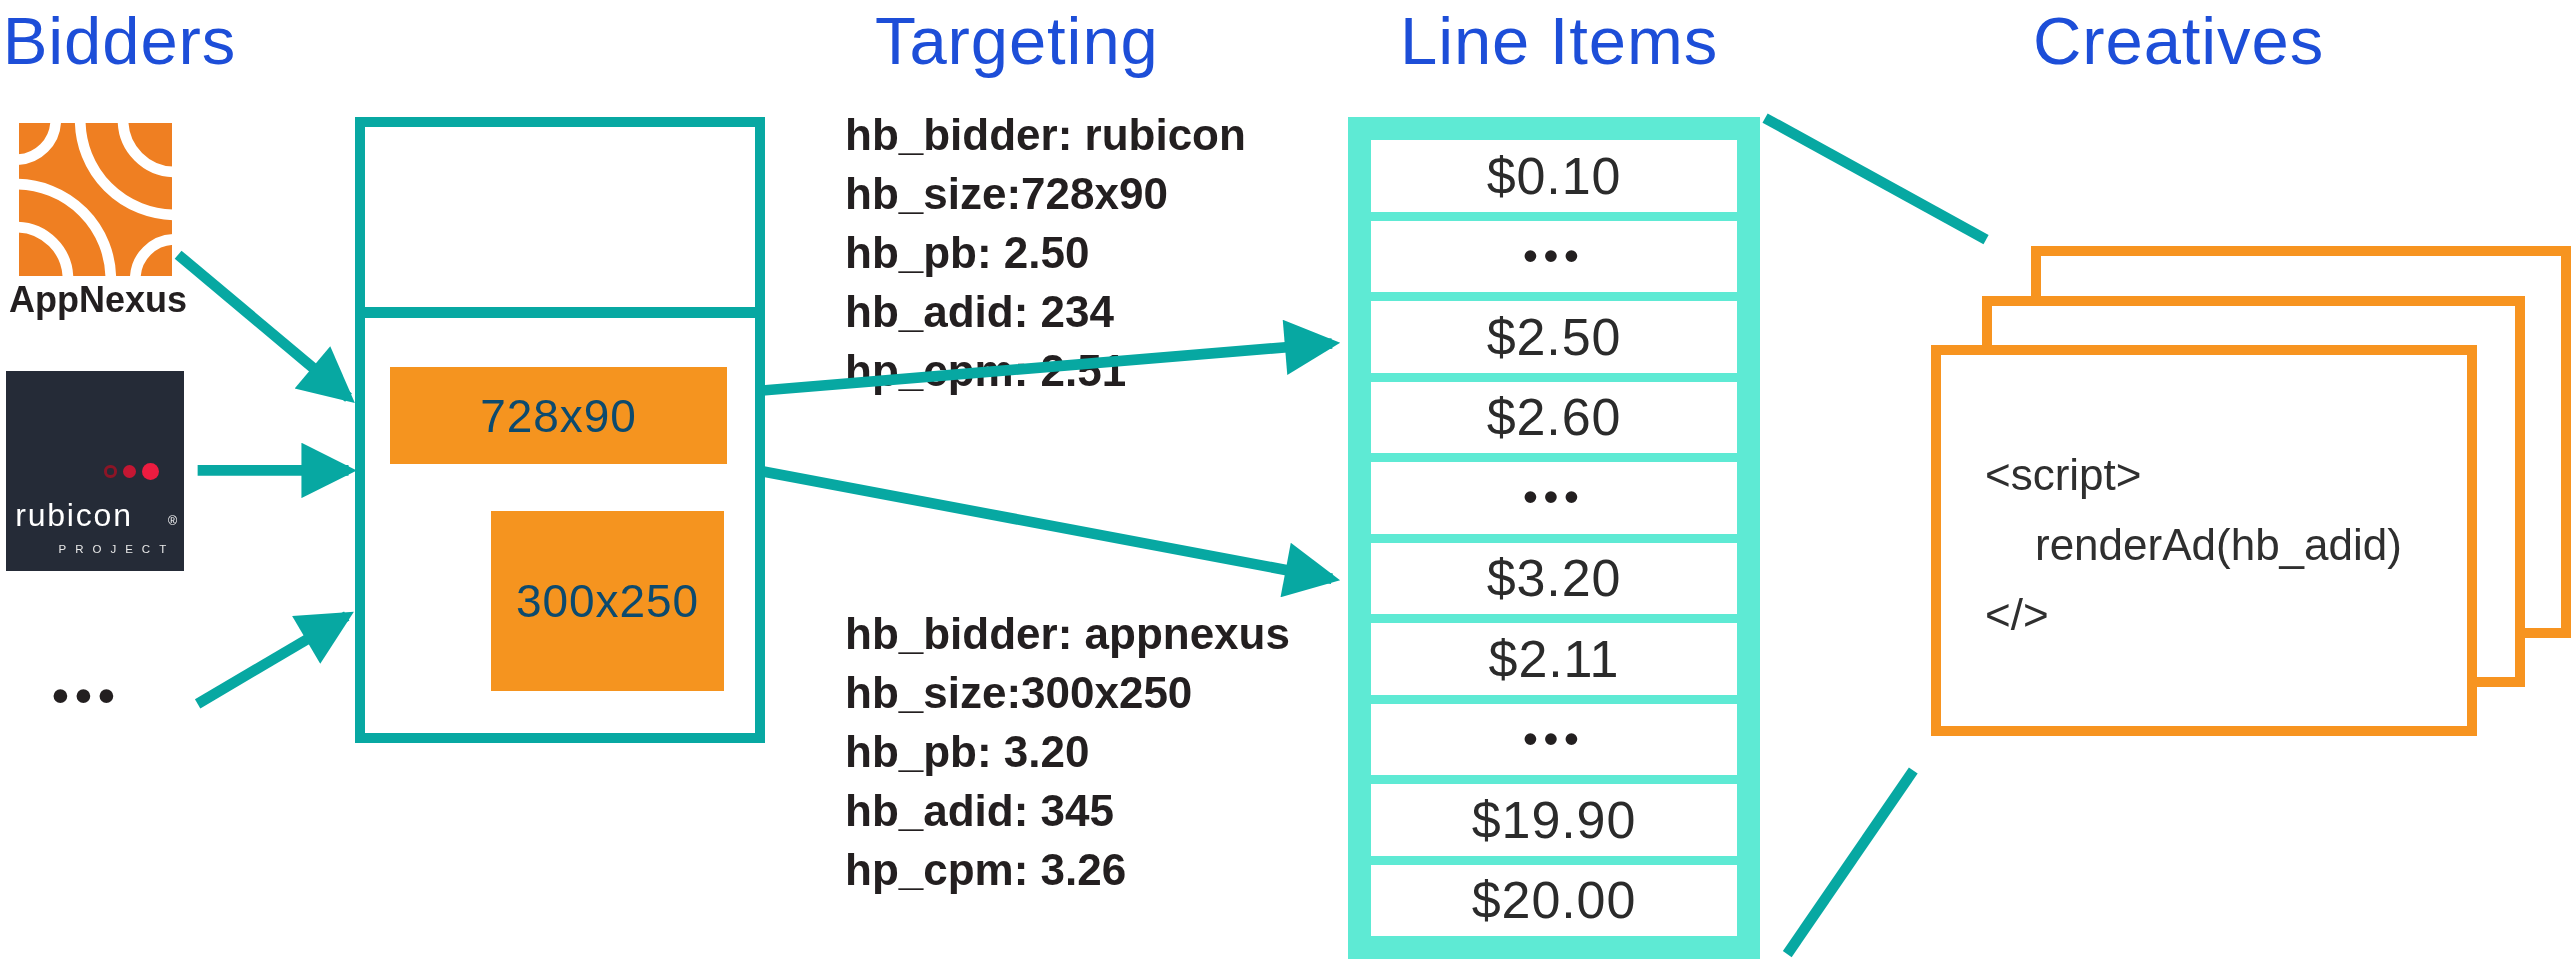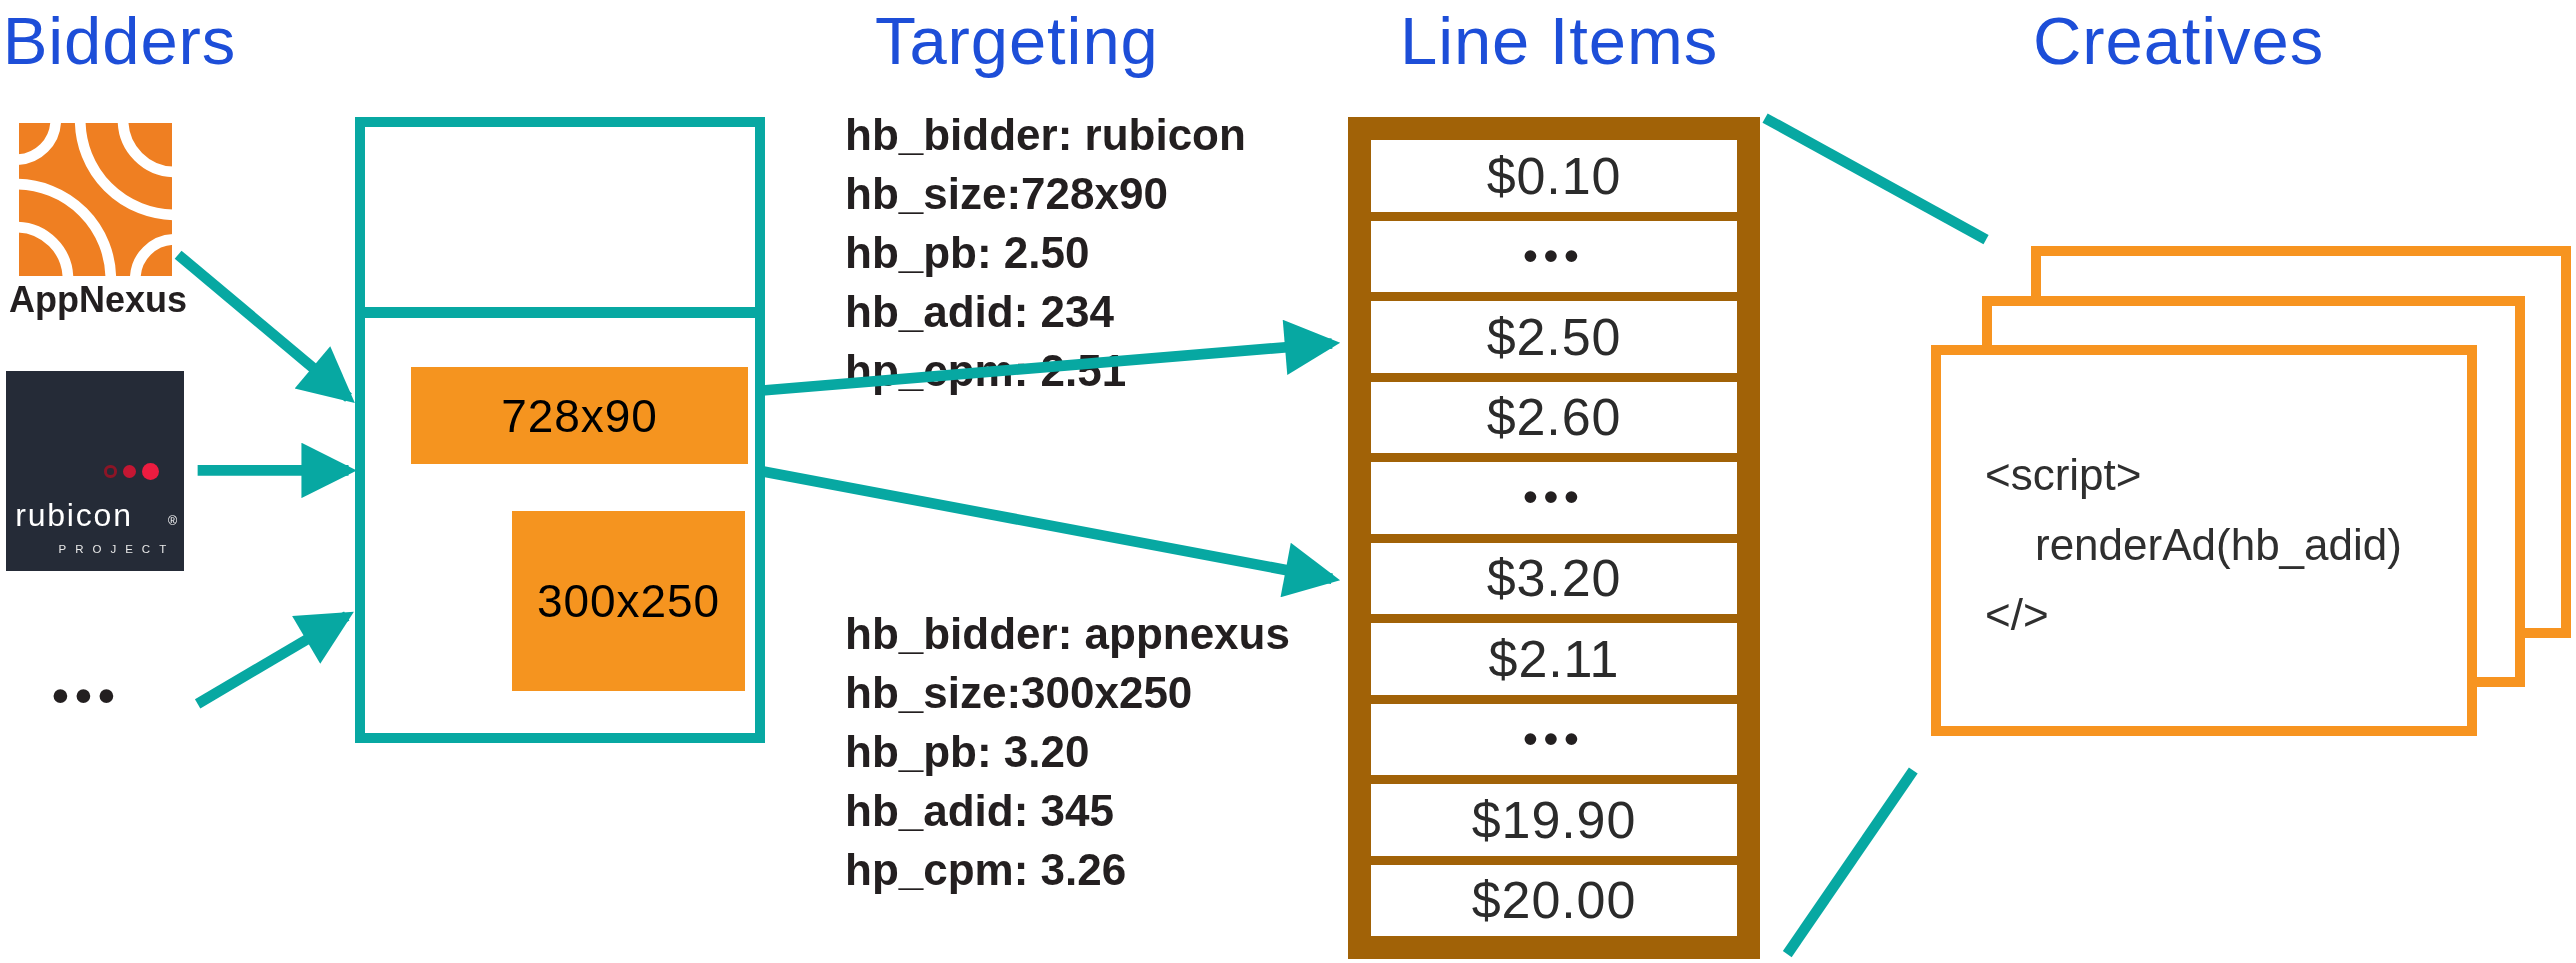--- a/index.html
+++ b/index.html
@@ -30,34 +30,34 @@
   .rdot.ring  { border:3.6px solid #8c1526; width:12.4px; height:12.4px; }
   .rdot.mid   { background:#c41733; border:2.7px solid #c41733; }
   .rdot.solid { background:#ed1c40; width:17px; height:17px; }
   .more-bidders { position:absolute; left:52px; top:668px; font-size:48px; font-weight:900;
                   color:#231f20; letter-spacing:6.2px; }
 
   
   .page-box { position:absolute; left:355px; top:117px; width:410px; height:626px;
               border:10.7px solid #07a8a2; background:#fff; }
   .page-divider { position:absolute; left:0; top:180px; width:100%; height:10.7px; background:#07a8a2; }
-  .ad-slot { position:absolute; background:#f5941f; color:#000000; display:flex;
-             align-items:center; justify-content:center; font-size:46px; font-weight:400; letter-spacing:0.9px;margin-left:21px; }
+  .ad-slot { position:absolute; background:#f5941f; color:#0c4a6e; display:flex;
+             align-items:center; justify-content:center; font-size:46px; font-weight:400; letter-spacing:0.9px; }
   .slot-728 { left:390px; top:367px; width:337px; height:97px; }
   .slot-300 { left:491px; top:511px; width:233px; height:180px; }
 
   
   .targeting-block { position:absolute; width:462px; }
   .tb-1 { left:845px; top:105px; }
   .tb-2 { left:845px; top:604px; }
   .targeting-line { font-size:44px; font-weight:700; color:#231f20; line-height:59px; white-space:nowrap; }
 
   
   .line-items { position:absolute; left:1348px; top:117px; width:412px; height:842px;
-                background:#a16207; padding:23px; display:flex; flex-direction:column; gap:9px; }
+                background:#5eead4; padding:23px; display:flex; flex-direction:column; gap:9px; }
   .li-row { background:#ffffff; flex:1; display:flex; align-items:center; justify-content:center;
             font-size:52px; font-weight:400; color:#2b2b2b; letter-spacing:0.9px; }
   .li-row.dots { font-size:41px; font-weight:900; letter-spacing:6.2px; color:#231f20; }
 
   
   .creative-card { position:absolute; background:#ffffff; border:10.7px solid #f79420; }
   .card-back   { left:2031px; top:246px; width:540px; height:392px; z-index:2; }
   .card-middle { left:1982px; top:296px; width:543px; height:391px; z-index:3; }
   .card-front  { left:1931px; top:345px; width:546px; height:391px; z-index:4; }
   .creative-code { position:absolute; left:44px; top:85px; }

